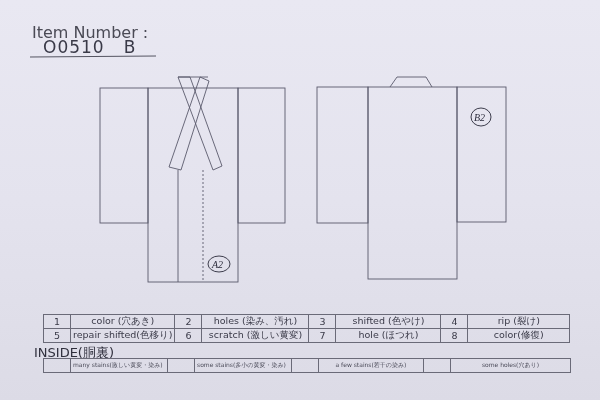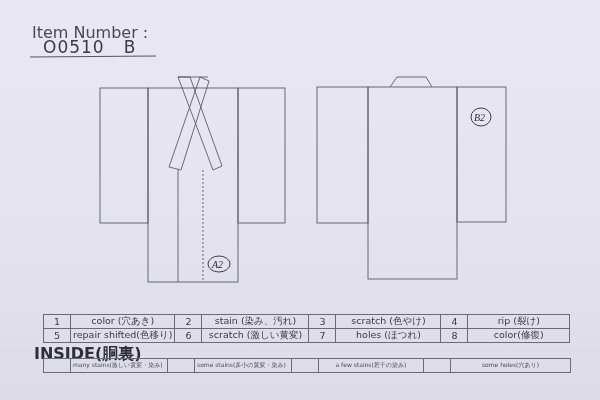--- a/index.html
+++ b/index.html
@@ -14,21 +14,21 @@
   .item-label { left: 32px; top: 23px; font-size: 16px; color: #4a4a55; }
   .item-number { left: 43px; top: 37px; font-size: 17px; color: #3a3a48; letter-spacing: 1px; }
   .item-underline { left: 30px; top: 56px; width: 126px; height: 1px; background: #555562; transform: rotate(-0.4deg); }
   svg.drawings { position: absolute; left: 0; top: 0; }
   table.codes {
     position: absolute; left: 43px; top: 314px; width: 527px;
     border-collapse: collapse; font-size: 9.5px; color: #3a3a48;
   }
   table.codes td { border: 1px solid #6a6a78; height: 13px; padding: 0 2px; text-align: center; white-space: nowrap; }
   table.codes td.num { width: 22px; }
-  .inside-title { left: 34px; top: 344px; font-size: 16px; font-weight: bold; color: #2f2f3c; }
+  .inside-title { left: 34px; top: 344px; font-size: 13px; font-weight: normal; color: #2f2f3c; }
   table.inside {
     position: absolute; left: 43px; top: 358px; width: 528px;
     border-collapse: collapse; font-size: 6px; color: #4a4a58;
   }
   table.inside td { border: 1px solid #6a6a78; height: 13px; padding: 0 2px; white-space: nowrap; }
   table.inside td.box { width: 22px; }
   table.inside td.center { text-align: center; }
 </style>
 </head>
 <body>
@@ -67,33 +67,33 @@
   </g>
   <text x="474" y="121" font-family="Liberation Serif, serif" font-size="10" fill="#2a2a3a" font-style="italic">B2</text>
 </svg>
 
 <table class="codes">
   <tbody>
       <tr>
     <td class="num">1</td>
     <td style="width:95px">color (穴あき)</td>
     <td class="num">2</td>
-    <td style="width:102px">stain (染み、汚れ)</td>
+    <td style="width:102px">holes (染み、汚れ)</td>
     <td class="num">3</td>
-    <td style="width:100px">scratch (色やけ)</td>
+    <td style="width:100px">shifted (色やけ)</td>
     <td class="num">4</td>
     <td>rip (裂け)</td>
   </tr>
   <tr>
     <td class="num">5</td>
     <td>repair shifted(色移り)</td>
     <td class="num">6</td>
     <td>scratch (激しい黄変)</td>
     <td class="num">7</td>
-    <td>holes (ほつれ)</td>
+    <td>hole (ほつれ)</td>
     <td class="num">8</td>
     <td>color(修復)</td>
   </tr>
 </tbody>
   </table>
 
 <div class="abs inside-title">INSIDE(胴裏)</div>
 
 <table class="inside">
   <tbody>

